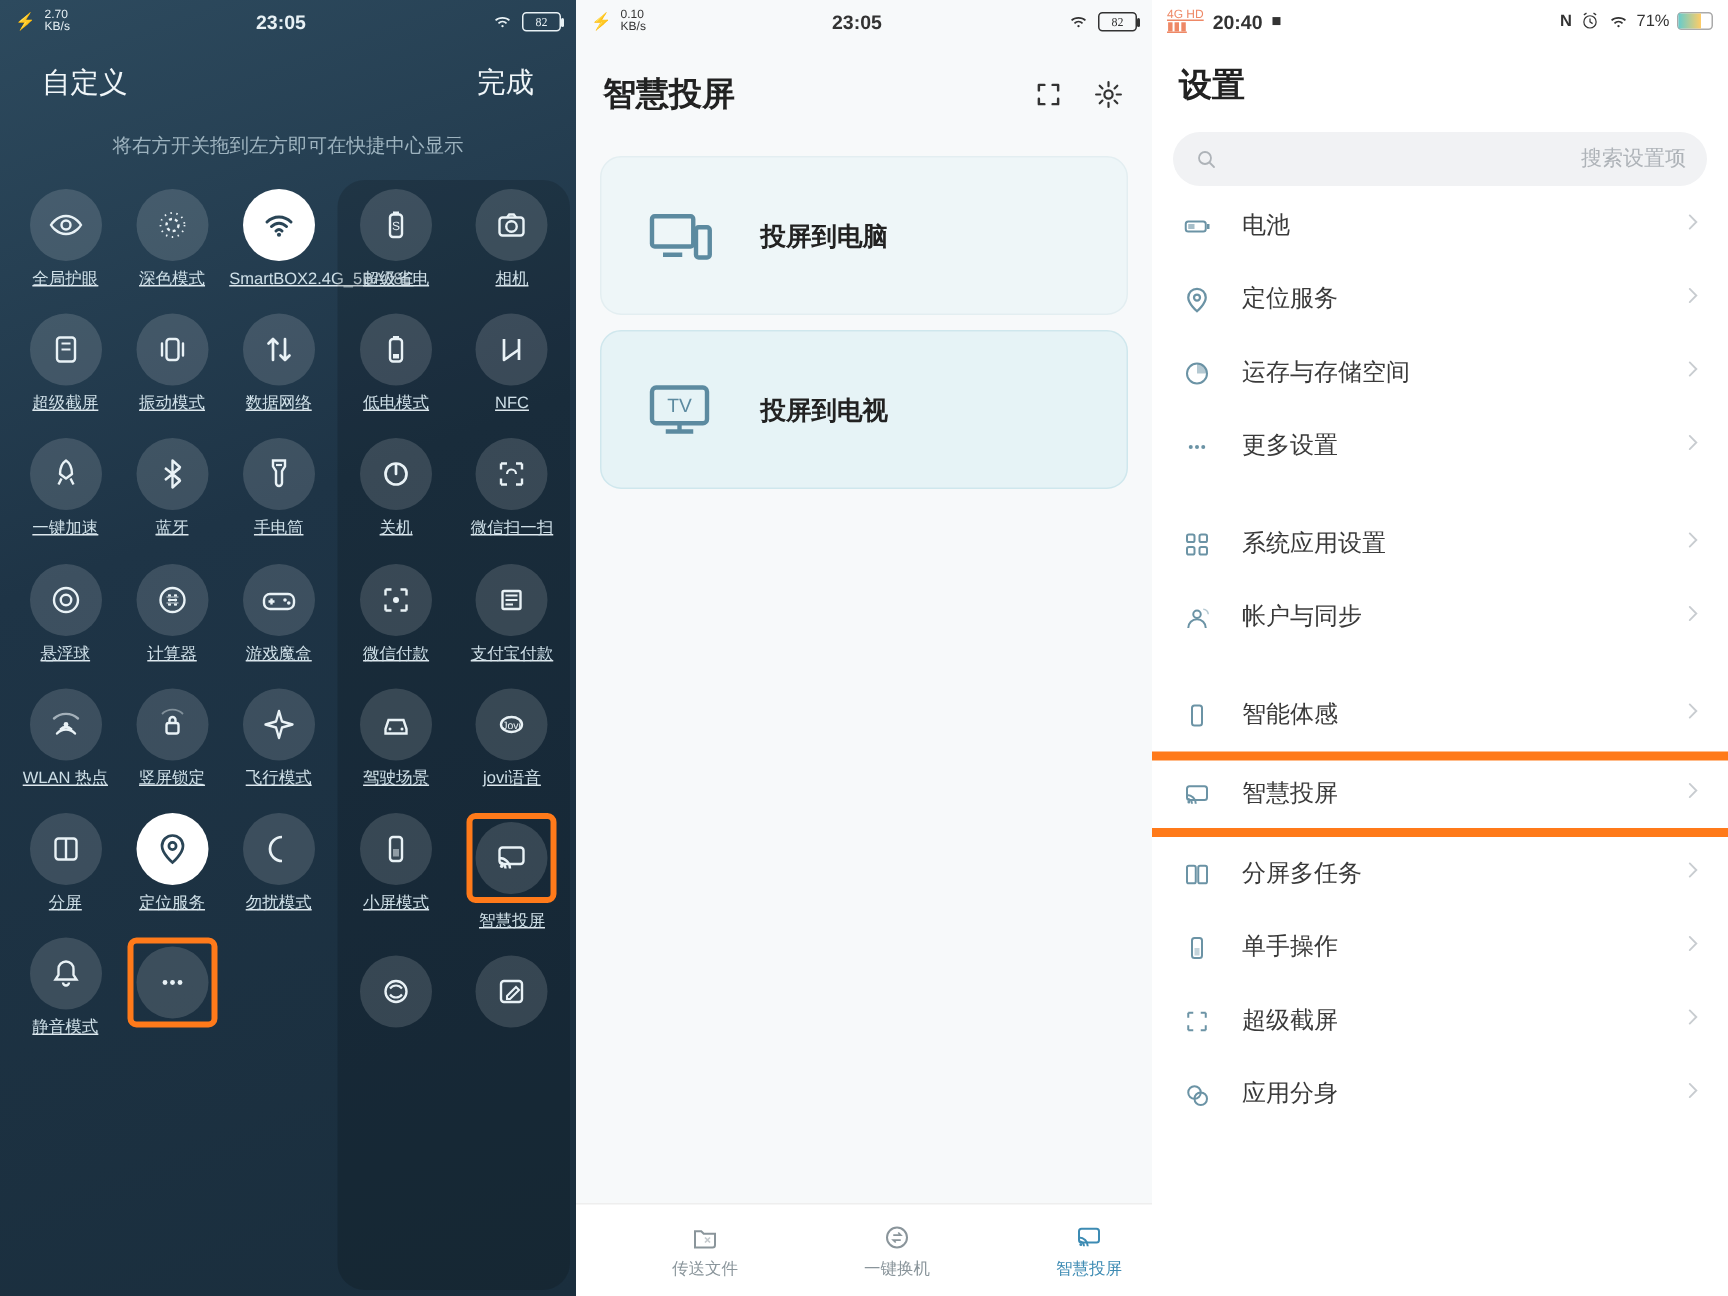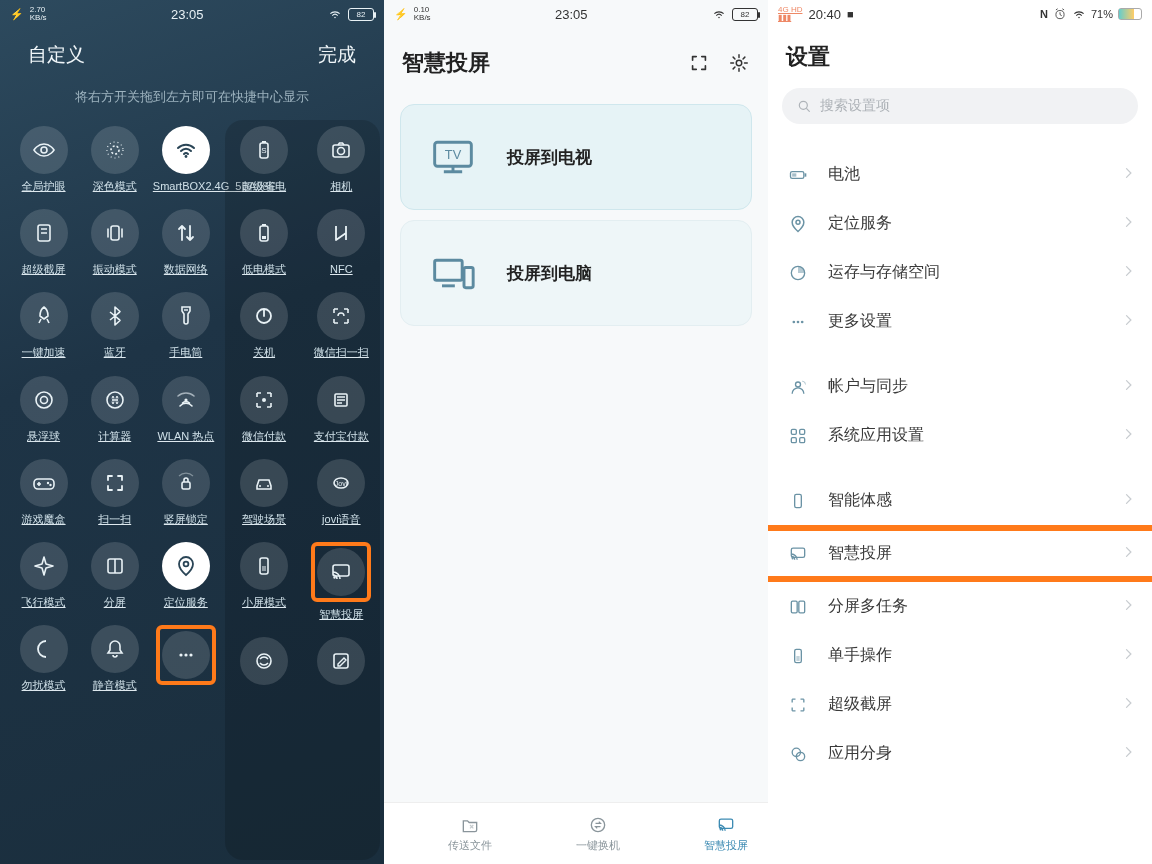--- a/index.html
+++ b/index.html
@@ -11,24 +11,24 @@
   .panel1 { width: 384px; background: linear-gradient(160deg,#2d4a5e 0%, #1e3446 40%, #1a2e3d 100%); color:#dfe9ef; }
   .panel2 { width: 384px; background:#f7f9fa; color:#222; }
   .panel3 { width: 384px; background:#fff; color:#333; }
 
   
   .statusbar { height: 28px; display:flex; align-items:center; justify-content:space-between; padding:0 10px; font-size:11px; }
   .panel1 .statusbar { color:#e8f1f5; }
   .panel2 .statusbar { color:#333; }
   .panel3 .statusbar { color:#333; }
   .statusbar .left, .statusbar .right { display:flex; align-items:center; gap:6px;}
-  .statusbar .time { font-size:13px; font-weight:400;}
+  .statusbar .time { font-size:13px; font-weight:700;}
   .miniline { display:flex; flex-direction:column; line-height:1; font-size:8px;}
   .sigicon { width:14px; height:10px; display:inline-block;}
-  .batt { width:26px; height:13px; border:1px solid currentColor; border-radius:3px; position:relative; display:inline-flex; align-items:center; justify-content:center; font-size:8px;}
+  .batt { width:26px; height:13px; border:1px solid currentColor; border-radius:3px; position:relative; display:inline-flex; align-items:center; justify-content:center; font-size:8px;font-family:Liberation Serif, serif;}
   .batt::after { content:""; position:absolute; right:-3px; top:3px; width:2px; height:6px; background:currentColor; border-radius:1px;}
 
   
   .p1-header { display:flex; justify-content:space-between; padding: 14px 28px 10px; font-size:19px; color:#f0f6f9;}
   .p1-hint { text-align:center; font-size:13px; color:#9db3bf; padding: 10px 16px 14px;}
   .p1-body { display:flex; padding: 0 8px; height: 740px;}
   .p1-col { flex:1; }
   .p1-col.left { flex: 0 0 58%; }
   .p1-col.right { flex: 0 0 42%; background: rgba(0,0,0,0.15); border-radius: 18px; margin-left:4px; padding-bottom:10px;}
   .qs-grid { display:flex; flex-wrap:wrap; }
@@ -49,21 +49,21 @@
   .p2-card.sel { background:#e6f3f6; border-color:#cfe7ed;}
   .p2-card-icon { width:60px; height:48px; display:flex; align-items:center; justify-content:center; color:#5c8aa0;}
   .p2-card-label { font-size:17px; font-weight:600; color:#222;}
   .p2-nav { position:absolute; bottom:0; left:0; right:0; height:62px; display:flex; border-top:1px solid #eee; background:#fff;}
   .p2-nav-item { flex:1; display:flex; flex-direction:column; align-items:center; justify-content:center; gap:3px; font-size:11px; color:#8a959b;padding-left:44px;}
   .p2-nav-item.active { color:#3d8bb3;}
   .p2-nav-item svg { width:22px; height:20px;}
 
   
   .p3-title { font-size:22px; font-weight:600; padding: 14px 18px 10px; color:#222;}
-  .p3-search { margin: 6px 14px 26px; background:#f1f2f4; border-radius:18px; height:36px; display:flex; align-items:center; padding:0 14px; color:#aeb3b8; font-size:14px; gap:8px;}
+  .p3-search { margin: 6px 14px 2px; background:#f1f2f4; border-radius:18px; height:36px; display:flex; align-items:center; padding:0 14px; color:#aeb3b8; font-size:14px; gap:8px;justify-content:space-between;}
   .p3-search svg { width:16px; height:16px;}
   .p3-list {}
   .p3-item { display:flex; align-items:center; padding: 14px 18px 14px 16px; font-size:16px; color:#3a3a3a; position:relative;}
   .p3-item .iconwrap { width:28px; display:flex; justify-content:center; color:#6b93a5; margin-right:16px;}
   .p3-item .iconwrap svg { width:20px; height:20px;}
   .p3-item .chev { margin-left:auto; color:#c8ccd0;}
   .p3-item .chev svg { width:10px; height:14px;}
   .p3-gap { height: 16px; }
   .p3-hlbar { height:6px; background:#ff7a1a;}
   .p3-item.hl { padding-top:12px; padding-bottom:12px;}
@@ -439,45 +439,35 @@
                   <use href="#i-calc"></use>
                 </svg>
     </div>
             </div>
     <div class="qs-label">计算器</div>
   </div>
           <div class="qs-item">
     <div class="">
               <div class="qs-circle ">
       <svg viewBox="0 0 24 24">
+                  <use href="#i-gamebox"></use>
+                </svg>
+    </div>
+            </div>
+    <div class="qs-label">游戏魔盒</div>
+  </div>
+          <div class="qs-item">
+    <div class="">
+              <div class="qs-circle ">
+      <svg viewBox="0 0 24 24">
                   <use href="#i-hotspot"></use>
                 </svg>
     </div>
             </div>
     <div class="qs-label">WLAN 热点</div>
-  </div>
-          <div class="qs-item">
-    <div class="">
-              <div class="qs-circle ">
-      <svg viewBox="0 0 24 24">
-                  <use href="#i-gamebox"></use>
-                </svg>
-    </div>
-            </div>
-    <div class="qs-label">游戏魔盒</div>
-  </div>
-          <div class="qs-item">
-    <div class="">
-              <div class="qs-circle ">
-      <svg viewBox="0 0 24 24">
-                  <use href="#i-scan-sq"></use>
-                </svg>
-    </div>
-            </div>
-    <div class="qs-label">扫一扫</div>
   </div>
           <div class="qs-item">
     <div class="">
               <div class="qs-circle ">
       <svg viewBox="0 0 24 24">
                   <use href="#i-lock-rotate"></use>
                 </svg>
     </div>
             </div>
     <div class="qs-label">竖屏锁定</div>
@@ -713,35 +703,35 @@
     <div class="p2-icons">
       <svg viewBox="0 0 24 24">
           <use href="#i-scan-sq"></use>
         </svg>
       <svg viewBox="0 0 24 24">
           <use href="#i-gear"></use>
         </svg>
     </div>
   </div>
   <div id="p2-cards">
+  <div class="p2-card ">
+    <div class="p2-card-icon">
+      <svg viewBox="0 0 24 24" width="52" height="44">
+            <use href="#i-pc"></use>
+          </svg>
+    </div>
+    <div class="p2-card-label">投屏到电脑</div>
+  </div>
   <div class="p2-card sel">
     <div class="p2-card-icon">
       <svg viewBox="0 0 24 24" width="52" height="44">
             <use href="#i-tv"></use>
           </svg>
     </div>
     <div class="p2-card-label">投屏到电视</div>
-  </div>
-  <div class="p2-card ">
-    <div class="p2-card-icon">
-      <svg viewBox="0 0 24 24" width="52" height="44">
-            <use href="#i-pc"></use>
-          </svg>
-    </div>
-    <div class="p2-card-label">投屏到电脑</div>
   </div>
     </div>
   <div class="p2-nav" id="p2-nav">
   <div class="p2-nav-item ">
     <svg viewBox="0 0 24 24">
           <use href="#i-folder"></use>
         </svg>
     <span>传送文件</span>
   </div>
   <div class="p2-nav-item ">
@@ -832,35 +822,35 @@
         </span>
         <span class="serif">更多设置</span>
         <span class="chev"><svg viewBox="0 0 16 20">
             <use href="#i-chev"></use>
           </svg></span>
       </div>
       <div class="p3-gap"></div>
       <div class="p3-item ">
         <span class="iconwrap grey">
           <svg viewBox="0 0 24 24">
+            <use href="#i-apps"></use>
+          </svg>
+        </span>
+        <span class="serif">系统应用设置</span>
+        <span class="chev"><svg viewBox="0 0 16 20">
+            <use href="#i-chev"></use>
+          </svg></span>
+      </div>
+      <div class="p3-item ">
+        <span class="iconwrap grey">
+          <svg viewBox="0 0 24 24">
             <use href="#i-account"></use>
           </svg>
         </span>
         <span class="serif">帐户与同步</span>
-        <span class="chev"><svg viewBox="0 0 16 20">
-            <use href="#i-chev"></use>
-          </svg></span>
-      </div>
-      <div class="p3-item ">
-        <span class="iconwrap grey">
-          <svg viewBox="0 0 24 24">
-            <use href="#i-apps"></use>
-          </svg>
-        </span>
-        <span class="serif">系统应用设置</span>
         <span class="chev"><svg viewBox="0 0 16 20">
             <use href="#i-chev"></use>
           </svg></span>
       </div>
       <div class="p3-gap"></div>
       <div class="p3-item ">
         <span class="iconwrap grey">
           <svg viewBox="0 0 24 24">
             <use href="#i-motion"></use>
           </svg>

